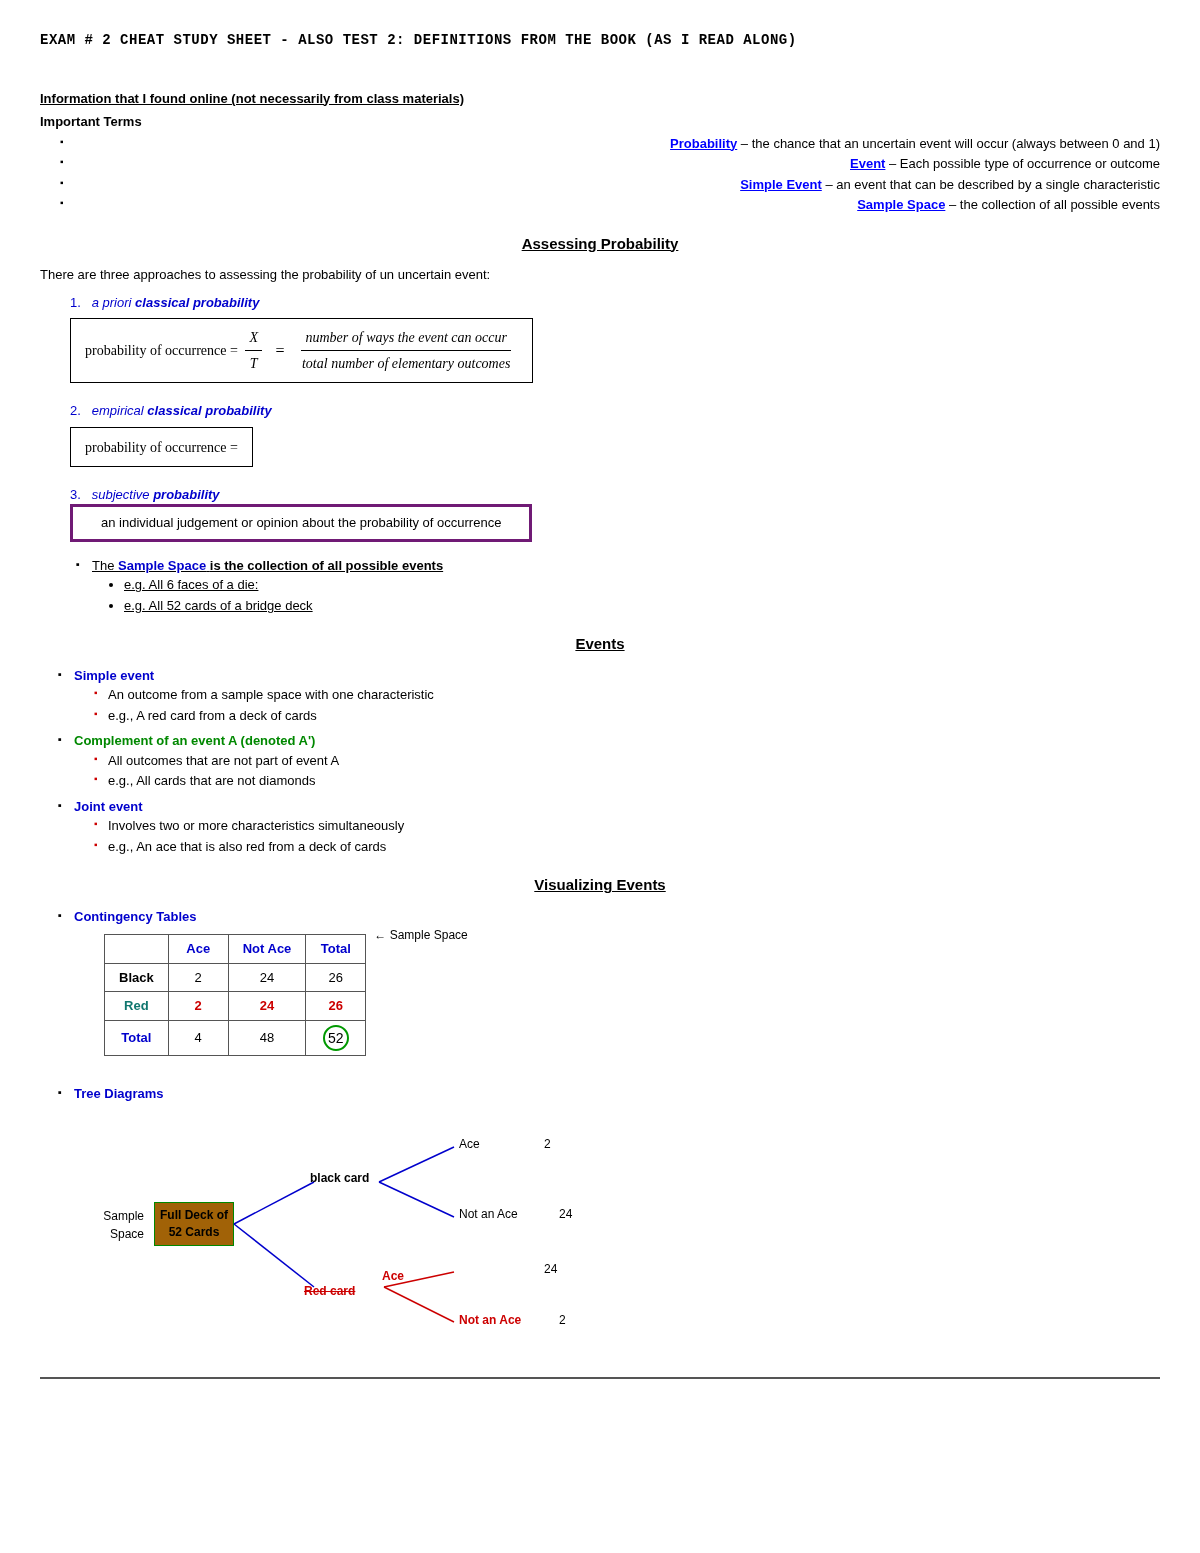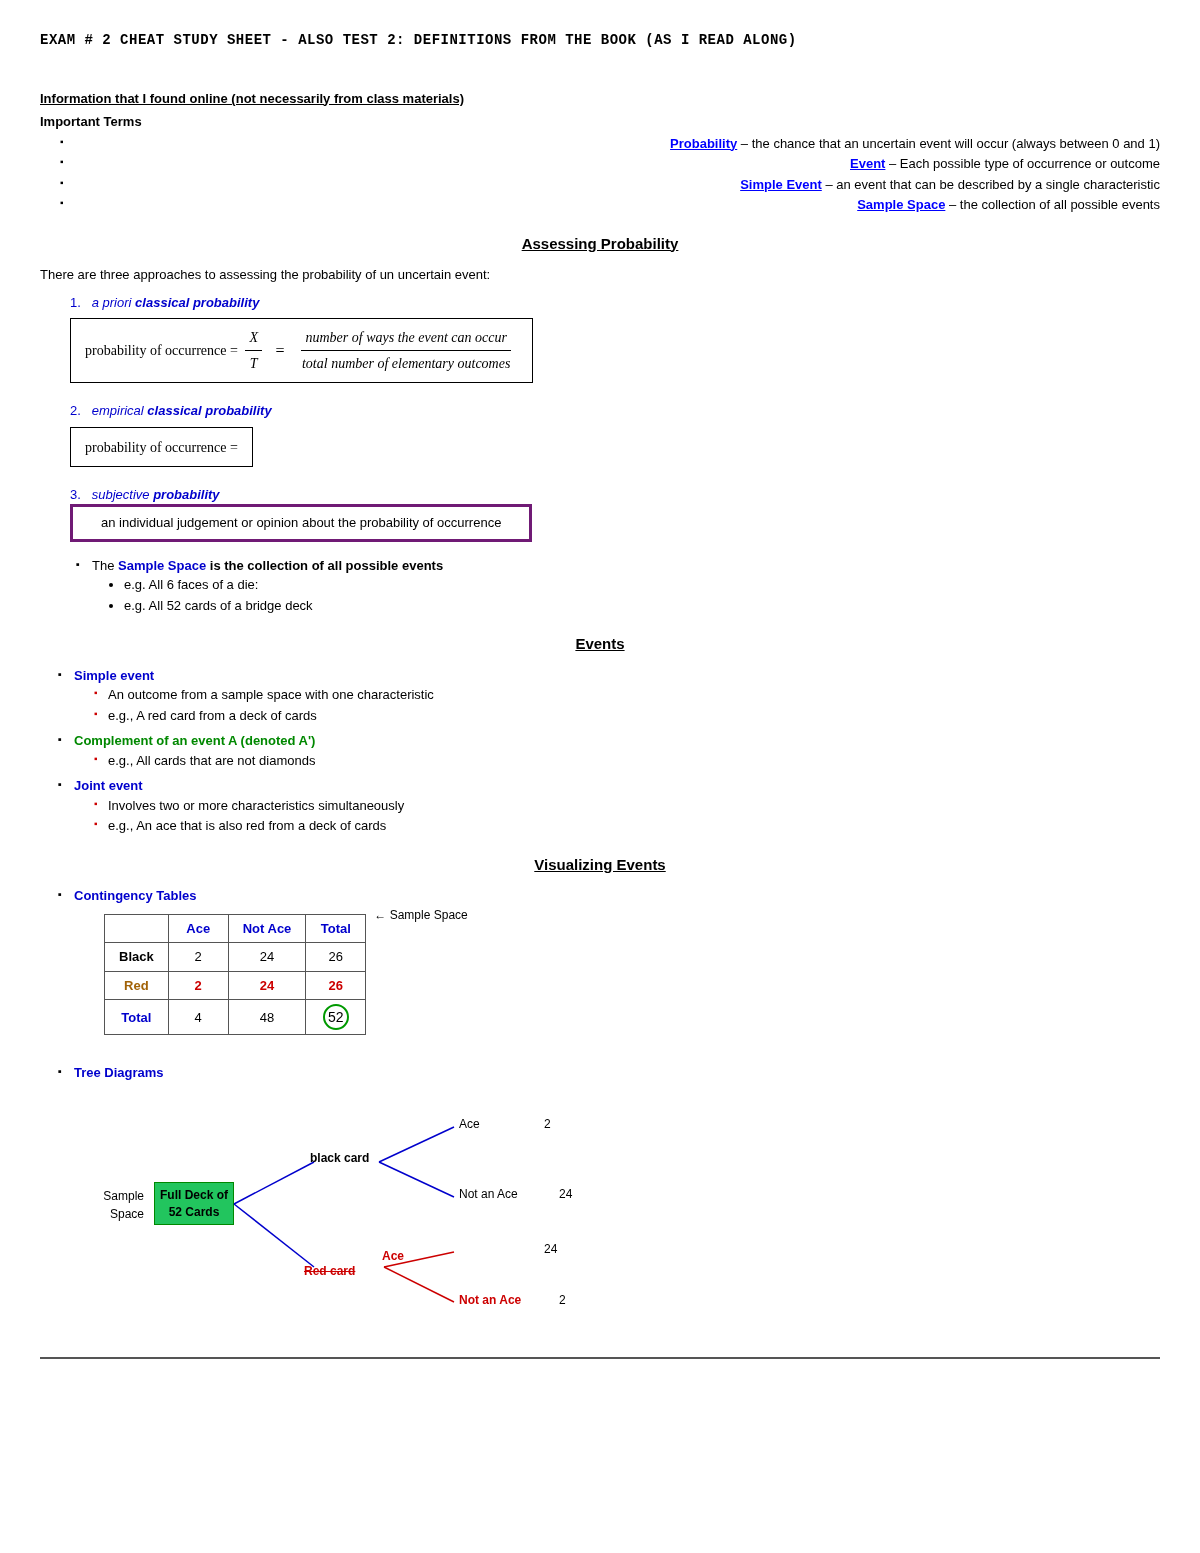--- a/index.html
+++ b/index.html
@@ -202,21 +202,21 @@
     .col-header {
       color: #00c;
       font-weight: bold;
     }
     .row-label-black {
       font-weight: bold;
       text-align: left;
       padding-left: 8px;
     }
     .row-label-red {
-      color: #a16207;
+      color: #0f766e;
       font-weight: bold;
       text-align: left;
       padding-left: 8px;
     }
     .row-label-total {
       color: #00c;
       font-weight: bold;
       text-align: left;
       padding-left: 8px;
     }
@@ -318,21 +318,21 @@
     <span class="approach-number">3.</span>
     <span>&nbsp;</span>
     <span class="approach-label">subjective</span>
     <span class="approach-label approach-label-bold"> probability</span>
     <br>
     <div class="subj-box">an individual judgement or opinion about the probability of occurrence</div>
   </div>
 </div>
 
 
-<div class="sample-space-section" style="margin-left: 18px;">
+<div class="sample-space-section" style="margin-left: 18px; text-decoration: underline;">
   <ul class="bullet-square">
     <li>
       The <span class="blue-term">Sample Space</span> <strong>is the collection of all possible events</strong>
       <ul class="bullet-circle">
         <li>e.g. All 6 faces of a die:</li>
         <li>e.g. All 52 cards of a bridge deck</li>
       </ul>
     </li>
   </ul>
 </div>
@@ -344,20 +344,21 @@
     <li>
       <span class="blue-term">Simple event</span>
       <ul class="sub-events-list">
         <li>An outcome from a sample space with one characteristic</li>
         <li>e.g., A red card from a deck of cards</li>
       </ul>
     </li>
     <li>
       <span class="green-term">Complement of an event A (denoted A')</span>
       <ul class="sub-events-list">
+        <li>All outcomes that are not part of event A</li>
         <li>e.g., All cards that are not diamonds</li>
       </ul>
     </li>
     <li>
       <span class="blue-term">Joint event</span>
       <ul class="sub-events-list">
         <li>Involves two or more characteristics simultaneously</li>
         <li>e.g., An ace that is also red from a deck of cards</li>
       </ul>
     </li>
@@ -412,21 +413,21 @@
   </ul>
 
   <div class="tree-section">
     <ul class="bullet-square">
       <li>
         <span class="contingency-label">Tree Diagrams</span>
         <div style="position:relative; margin-top: 14px; height: 230px; width: 680px; margin-left: 10px;">
 
           <div style="position:absolute; left:0; top:90px; font-size:12px; text-align:right; width:60px;">Sample<br>Space</div>
 
-          <div style="position:absolute; left:70px; top:85px; background:#22c55e; border:1.5px solid #080; padding:4px 4px; font-size:12px; font-weight:bold; color:#000; width:80px; text-align:center; line-height:1.4;">Full Deck of<br>52 Cards</div>
+          <div style="position:absolute; left:70px; top:85px; background:#a16207; border:1.5px solid #080; padding:4px 4px; font-size:12px; font-weight:bold; color:#000; width:80px; text-align:center; line-height:1.4;">Full Deck of<br>52 Cards</div>
 
           <svg style="position:absolute;top:0;left:0;width:680px;height:230px;overflow:visible;">
 
             <line x1="150" y1="107" x2="230" y2="65" stroke="#00c" stroke-width="1.5"></line>
 
             <line x1="150" y1="107" x2="230" y2="170" stroke="#00c" stroke-width="1.5"></line>
 
             <line x1="295" y1="65" x2="370" y2="30" stroke="#00c" stroke-width="1.5"></line>
 
             <line x1="295" y1="65" x2="370" y2="100" stroke="#00c" stroke-width="1.5"></line>

